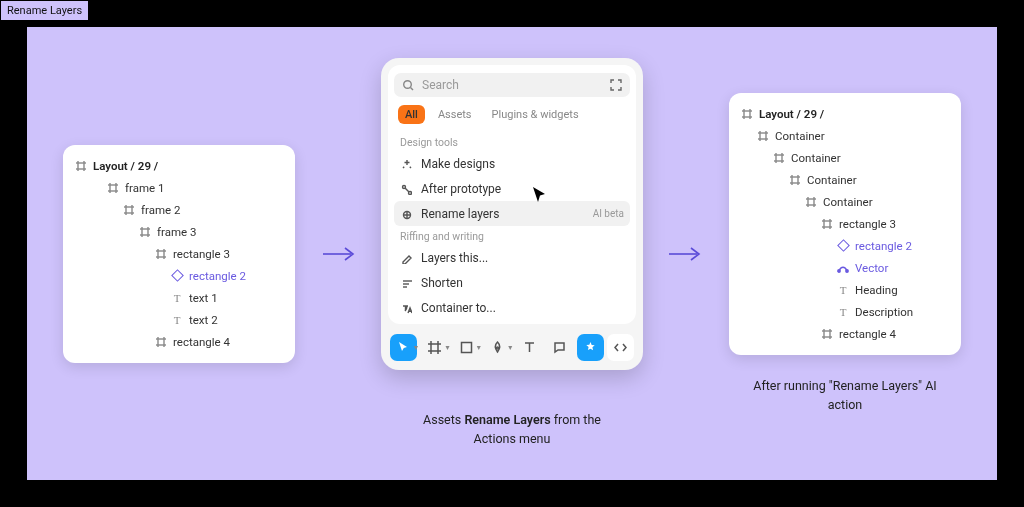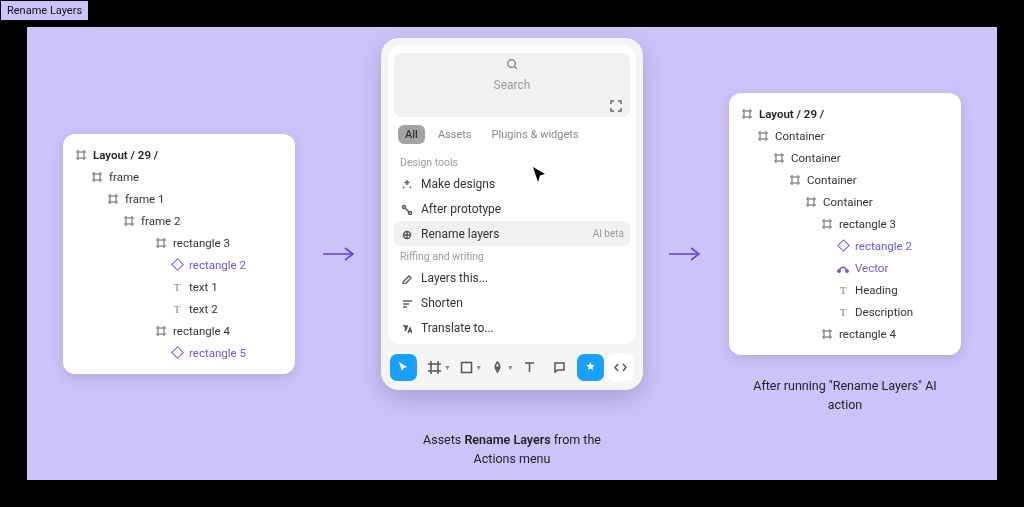--- a/index.html
+++ b/index.html
@@ -86,26 +86,26 @@
     position: relative;
   }
   .actions-panel {
     background: #fff;
     border-radius: 12px;
     padding: 8px 6px 4px;
   }
   .search-row {
     display:flex; align-items:center; gap:8px;
     background: #F1F1F1; border-radius: 7px;
-    padding: 5px 8px; color:#9a9a9a; font-size:12px;flex-direction:column;
+    padding: 5px 8px; color:#9a9a9a; font-size:12px;
   }
   .search-row .expand { margin-left:auto; color:#666; }
   .tabs-row { display:flex; gap:6px; padding: 8px 4px; font-size:11px; }
   .tab { color:#888; padding:3px 7px; border-radius:6px; }
-  .tab.active { background:#a3a3a3; color:#333; font-weight:500;text-align:center; }
+  .tab.active { background:#f97316; color:#333; font-weight:500;text-align:center; }
   .section-h { font-size:10.5px; color:#9a9a9a; padding: 4px 6px 2px; }
   .action-item {
     display:flex; align-items:center; gap:9px;
     height:25px; padding:0 6px; font-size:12px; color:#333; border-radius:6px;
   }
   .action-item.hov { background:#f1f1f1; }
   .ai-badge { margin-left:auto; font-size:10px; color:#9a9a9a; }
   .toolbar {
     margin-top: 8px;
     display:flex; align-items:center; justify-content:space-between;
@@ -142,31 +142,20 @@
           <svg class="frame-ic">
               <line x1="3" y1="1" x2="3" y2="11"></line>
               <line x1="9" y1="1" x2="9" y2="11"></line>
               <line x1="1" y1="3" x2="11" y2="3"></line>
               <line x1="1" y1="9" x2="11" y2="9"></line>
             </svg>
         </span>
         <span>Layout / 29 /</span>
       </div>
       <div id="left-list">
-          <div class="layer" style="padding-left:20px">
-            <span class="ico">
-              <svg class="frame-ic" style="stroke:#888">
-                <line x1="3" y1="1" x2="3" y2="11"></line>
-                <line x1="9" y1="1" x2="9" y2="11"></line>
-                <line x1="1" y1="3" x2="11" y2="3"></line>
-                <line x1="1" y1="9" x2="11" y2="9"></line>
-              </svg>
-            </span>
-            <span>frame</span>
-          </div>
           <div class="layer" style="padding-left:36px">
             <span class="ico">
               <svg class="frame-ic" style="stroke:#888">
                 <line x1="3" y1="1" x2="3" y2="11"></line>
                 <line x1="9" y1="1" x2="9" y2="11"></line>
                 <line x1="1" y1="3" x2="11" y2="3"></line>
                 <line x1="1" y1="9" x2="11" y2="9"></line>
               </svg>
             </span>
             <span>frame 1</span>
@@ -174,20 +163,31 @@
           <div class="layer" style="padding-left:52px">
             <span class="ico">
               <svg class="frame-ic" style="stroke:#888">
                 <line x1="3" y1="1" x2="3" y2="11"></line>
                 <line x1="9" y1="1" x2="9" y2="11"></line>
                 <line x1="1" y1="3" x2="11" y2="3"></line>
                 <line x1="1" y1="9" x2="11" y2="9"></line>
               </svg>
             </span>
             <span>frame 2</span>
+          </div>
+          <div class="layer" style="padding-left:68px">
+            <span class="ico">
+              <svg class="frame-ic" style="stroke:#888">
+                <line x1="3" y1="1" x2="3" y2="11"></line>
+                <line x1="9" y1="1" x2="9" y2="11"></line>
+                <line x1="1" y1="3" x2="11" y2="3"></line>
+                <line x1="1" y1="9" x2="11" y2="9"></line>
+              </svg>
+            </span>
+            <span>frame 3</span>
           </div>
           <div class="layer" style="padding-left:84px">
             <span class="ico">
               <svg class="frame-ic" style="stroke:#888">
                 <line x1="3" y1="1" x2="3" y2="11"></line>
                 <line x1="9" y1="1" x2="9" y2="11"></line>
                 <line x1="1" y1="3" x2="11" y2="3"></line>
                 <line x1="1" y1="9" x2="11" y2="9"></line>
               </svg>
             </span>
@@ -210,26 +210,20 @@
           <div class="layer" style="padding-left:84px">
             <span class="ico">
               <svg class="frame-ic" style="stroke:#888">
                 <line x1="3" y1="1" x2="3" y2="11"></line>
                 <line x1="9" y1="1" x2="9" y2="11"></line>
                 <line x1="1" y1="3" x2="11" y2="3"></line>
                 <line x1="1" y1="9" x2="11" y2="9"></line>
               </svg>
             </span>
             <span>rectangle 4</span>
-          </div>
-          <div class="layer sel" style="padding-left:100px">
-            <span class="ico">
-              <span class="diamond-ic" style="border-color:#6A5AE0"></span>
-            </span>
-            <span>rectangle 5</span>
           </div>
         </div>
     </div>
   </div>
 
   <div class="arrow">
     <svg viewBox="0 0 36 20">
         <line x1="2" y1="10" x2="30" y2="10" stroke="currentColor" stroke-width="1.6"></line>
         <polyline points="24,4 32,10 24,16" stroke="currentColor" stroke-width="1.6" fill="none"></polyline>
       </svg>
@@ -310,21 +304,21 @@
                 </svg>
               </span>
               <span>Shorten</span>
             </div>
             <div class="action-item">
               <span class="ico">
                 <svg style="stroke:#555">
                   <path d="M3 4h5M5.5 4v5M5 9c1-1 2-3 2-5M8 11l2-5 2 5M8.7 9.3h2.6"></path>
                 </svg>
               </span>
-              <span>Translate to...</span>
+              <span>Container to...</span>
             </div>
           </div>
       </div>
       <div class="toolbar">
         <div style="display:flex;align-items:center;">
           <div class="tbtn active">
               <svg>
                 <path d="M3 2l8 5-3.2 1L6 11z" fill="currentColor" stroke="none"></path>
               </svg>
             </div>

